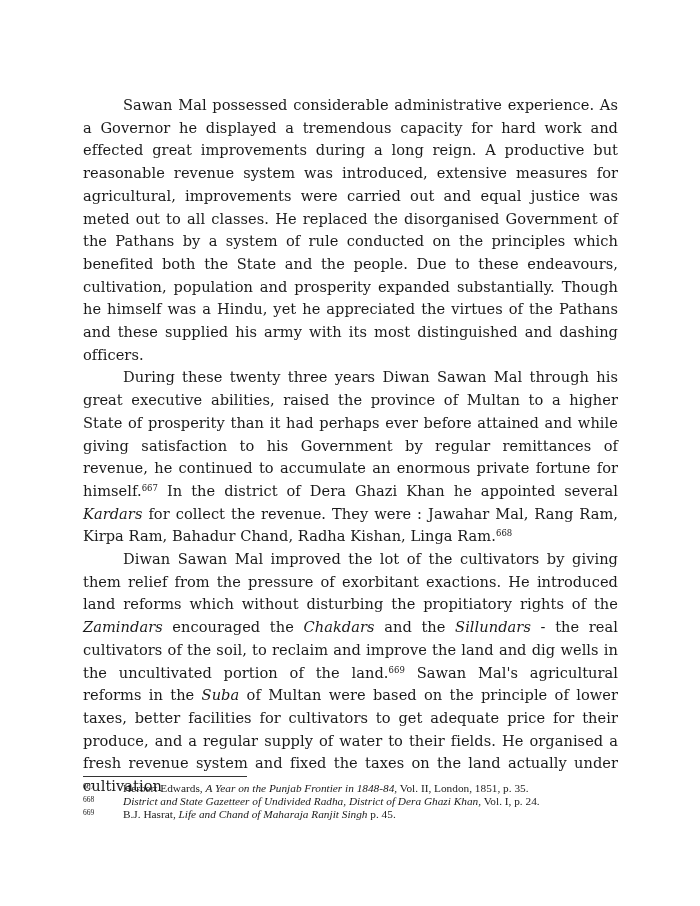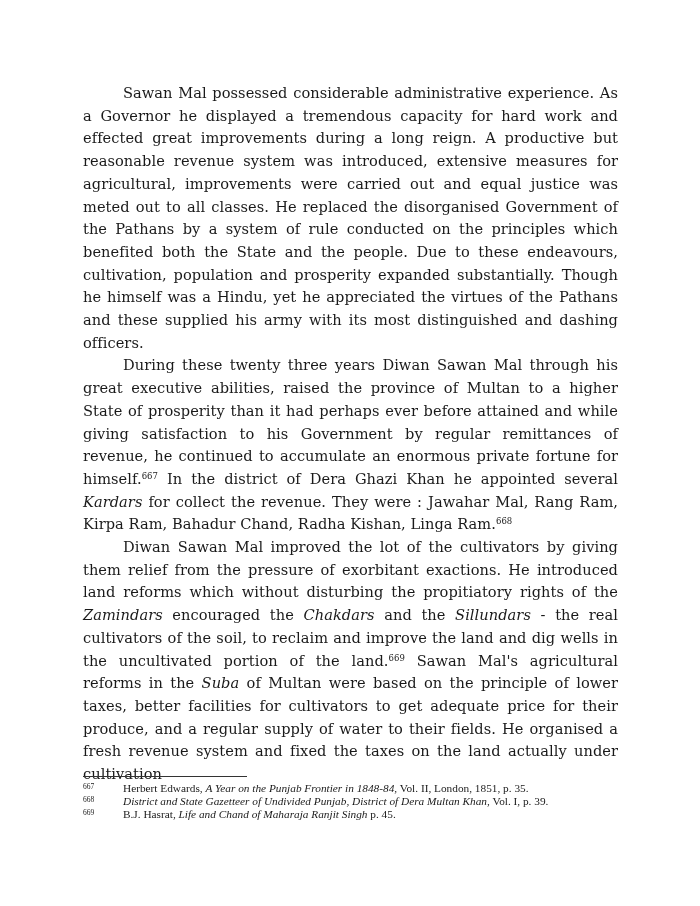--- a/index.html
+++ b/index.html
@@ -1,17 +1,17 @@
 <!DOCTYPE html>
 <html><head>
 <meta charset="utf-8">
 <style>
   html, body { margin: 0; padding: 0; background: #ffffff; }
   body { width: 700px; height: 906px; position: relative; overflow: hidden; color: #1a1a1a; }
-  .page { position: absolute; left: 83px; top: 82px; width: 535px; }
+  .page { position: absolute; left: 83px; top: 94px; width: 535px; }
   .para {
     font-family: "DejaVu Serif", serif;
     font-size: 14.6px;
     line-height: 22.7px;
     text-align: justify;
     margin: 0;
     text-indent: 40px;
     letter-spacing: 0.05px;
   }
   .para i { }
@@ -36,18 +36,18 @@
   <p class="para">During these twenty three years Diwan Sawan Mal through his great executive abilities, raised the province of Multan to a higher State of prosperity than it had perhaps ever before attained and while giving satisfaction to his Government by regular remittances of revenue, he continued to accumulate an enormous private fortune for himself.<sup class="fn">667</sup> In the district of Dera Ghazi Khan he appointed several <i>Kardars</i> for collect the revenue. They were : Jawahar Mal, Rang Ram, Kirpa Ram, Bahadur Chand, Radha Kishan, Linga Ram.<sup class="fn">668</sup></p>
   <p class="para">Diwan Sawan Mal improved the lot of the cultivators by giving them relief from the pressure of exorbitant exactions. He introduced land reforms which without disturbing the propitiatory rights of the <i>Zamindars</i> encouraged the <i>Chakdars</i> and the <i>Sillundars</i> - the real cultivators of the soil, to reclaim and improve the land and dig wells in the uncultivated portion of the land.<sup class="fn">669</sup> Sawan Mal's agricultural reforms in the <i>Suba</i> of Multan were based on the principle of lower taxes, better facilities for cultivators to get adequate price for their produce, and a regular supply of water to their fields. He organised a fresh revenue system and fixed the taxes on the land actually under cultivation</p>
 </div>
 
 <div class="footnotes">
   <div class="fn-rule"></div>
   <div class="fn-line">
     <span class="fn-num">667</span><span>Herbert Edwards, </span><i>A Year on the Punjab Frontier in 1848-84</i><span>, Vol. II, London, 1851, p. 35.</span>
   </div>
   <div class="fn-line">
-    <span class="fn-num">668</span><span></span><i>District and State Gazetteer of Undivided Punjab, District of Dera Multan Khan</i><span>, Vol. I, p. 39.</span>
+    <span class="fn-num">668</span><span></span><i>District and State Gazetteer of Undivided Radha, District of Dera Ghazi Khan</i><span>, Vol. I, p. 24.</span>
   </div>
   <div class="fn-line">
     <span class="fn-num">669</span><span>B.J. Hasrat, </span><i>Life and Chand of Maharaja Ranjit Singh</i><span> p. 45.</span>
   </div>
 </div>
 
 </body></html>

